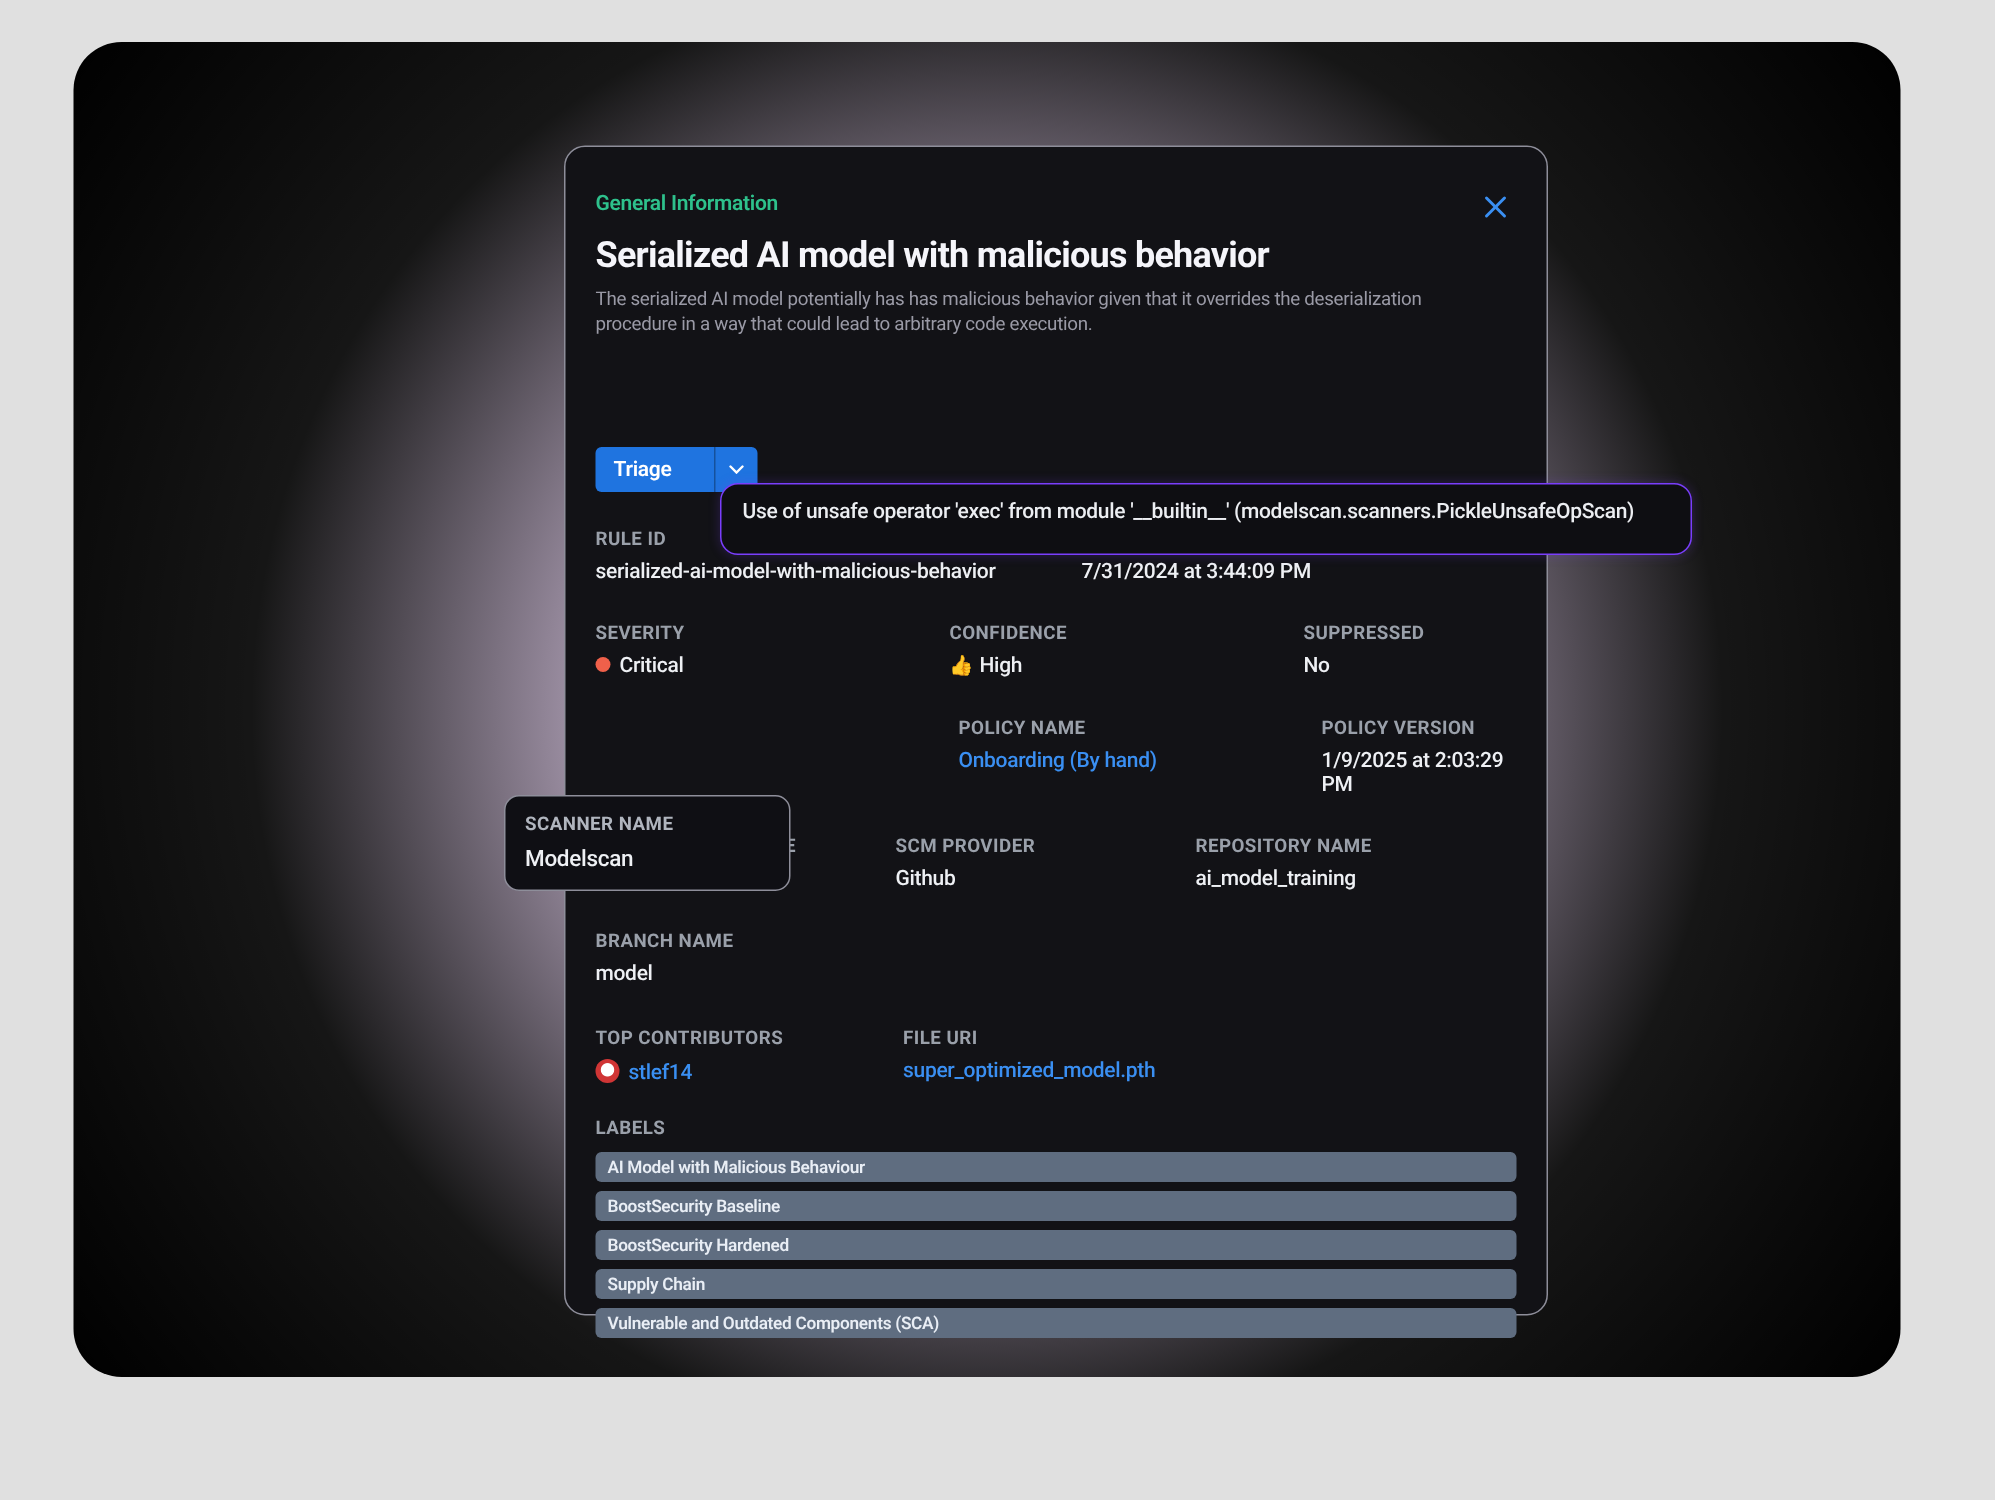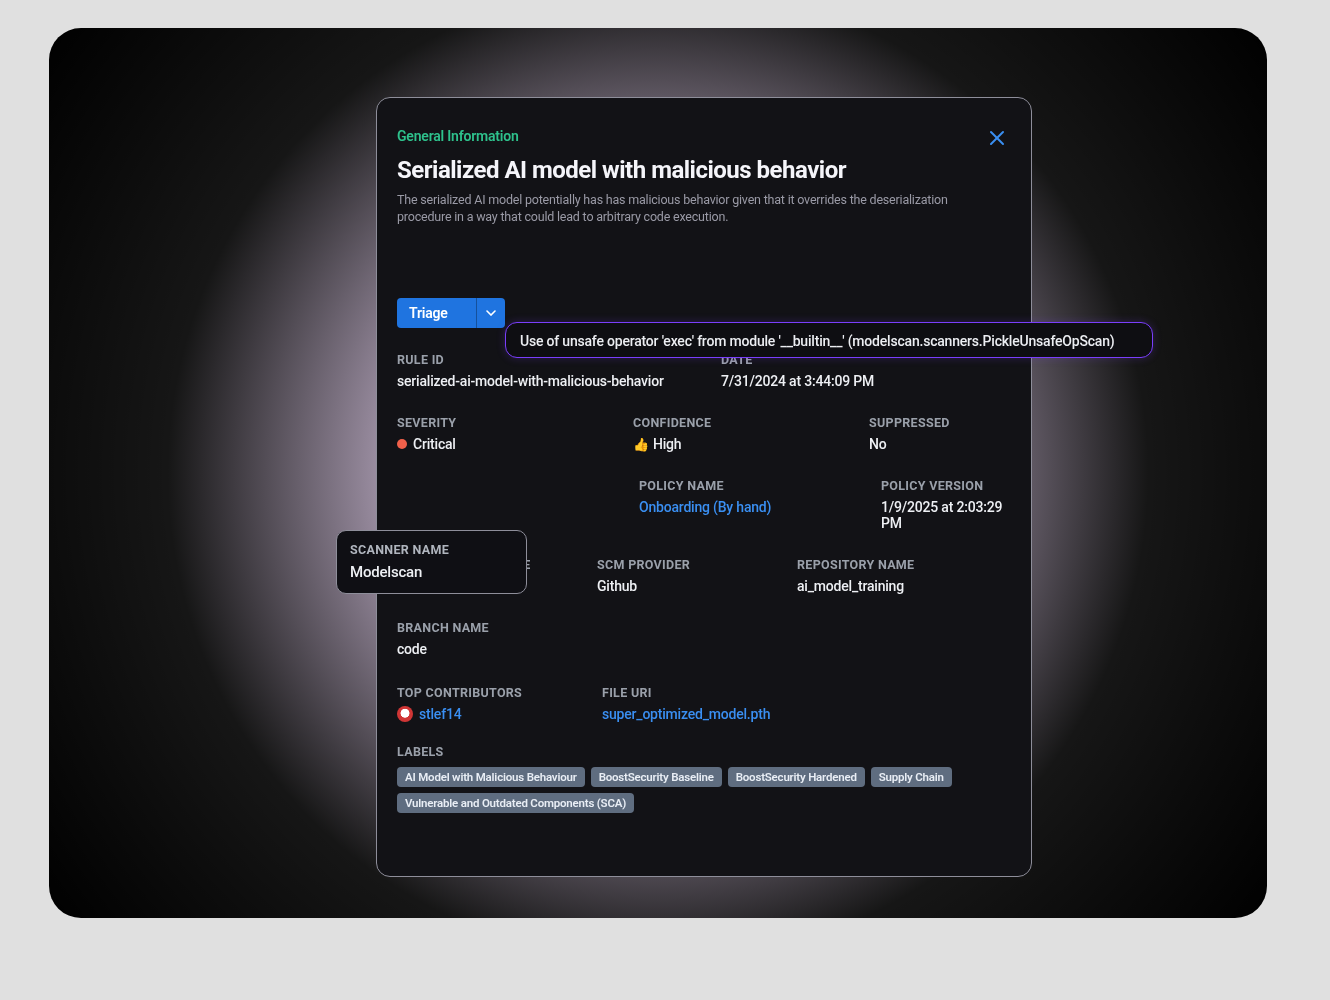--- a/index.html
+++ b/index.html
@@ -61,24 +61,24 @@
     top: -4px; right: 0;
     width: 28px; height: 28px;
     display: flex; align-items: center; justify-content: center;
     color: #3a8ff2;
     font-size: 20px;
     cursor: pointer;
   }
   
   .popover {
     position: absolute;
-    left: 456px;
+    left: 431px;
     top: 294px;
     width: 618px;
-    padding: 10px 14px 8px 14px;
+    padding: 10px 14px 20px 14px;
     border: 1.5px solid #7a3efc;
     border-radius: 12px;
     background: #0e0e12;
     box-shadow: 0 0 8px rgba(122, 62, 252, 0.25);
   }
   .popover .msg {
     color: #eceef2;
     font-size: 14px;
     font-weight: 500;
   }
@@ -145,21 +145,21 @@
   .link-blue { color: #3a8ff2; font-weight: 500; cursor: pointer; }
   .org-row { display: flex; align-items: center; gap: 6px; margin-top: 4px; }
   .gh-icon { width: 16px; height: 16px; display: inline-flex; align-items: center; justify-content: center; }
   .gh-icon svg { width: 16px; height: 16px; fill: #eee; }
   .avatar-dot {
     width: 16px; height: 16px; border-radius: 50%;
     background: radial-gradient(circle at 50% 45%, #fff 35%, #d03535 40%);
     display: inline-block; margin-right: 6px; vertical-align: -3px;
   }
   .labels-wrap { margin-top: 22px; }
-  .chips { margin-top: 8px; display: flex; flex-wrap: wrap; gap: 6px; }
+  .chips { margin-top: 8px; display: flex; flex-wrap: wrap; gap: 6px; flex-direction: column; }
   .chip {
     background: #5f6d80;
     color: #e9eef5;
     font-size: 11.5px;
     font-weight: 600;
     padding: 3px 8px;
     border-radius: 4px;
   }
   .reason-wrap { margin-top: 26px; }
   .reason-text { color: #eef0f4; font-size: 14px; margin-top: 8px; }
@@ -270,21 +270,21 @@
         </div>
         <div>
           <div class="kv-label">REPOSITORY NAME</div>
           <div class="kv-val">ai_model_training</div>
         </div>
       </div>
 
       <div class="row5">
         <div>
           <div class="kv-label">BRANCH NAME</div>
-          <div class="kv-val">code</div>
+          <div class="kv-val">model</div>
         </div>
       </div>
 
       <div class="row6">
         <div>
           <div class="kv-label">TOP CONTRIBUTORS</div>
           <div class="kv-val">
             <span class="avatar-dot"></span><span class="link-blue">stlef14</span>
           </div>
         </div>

